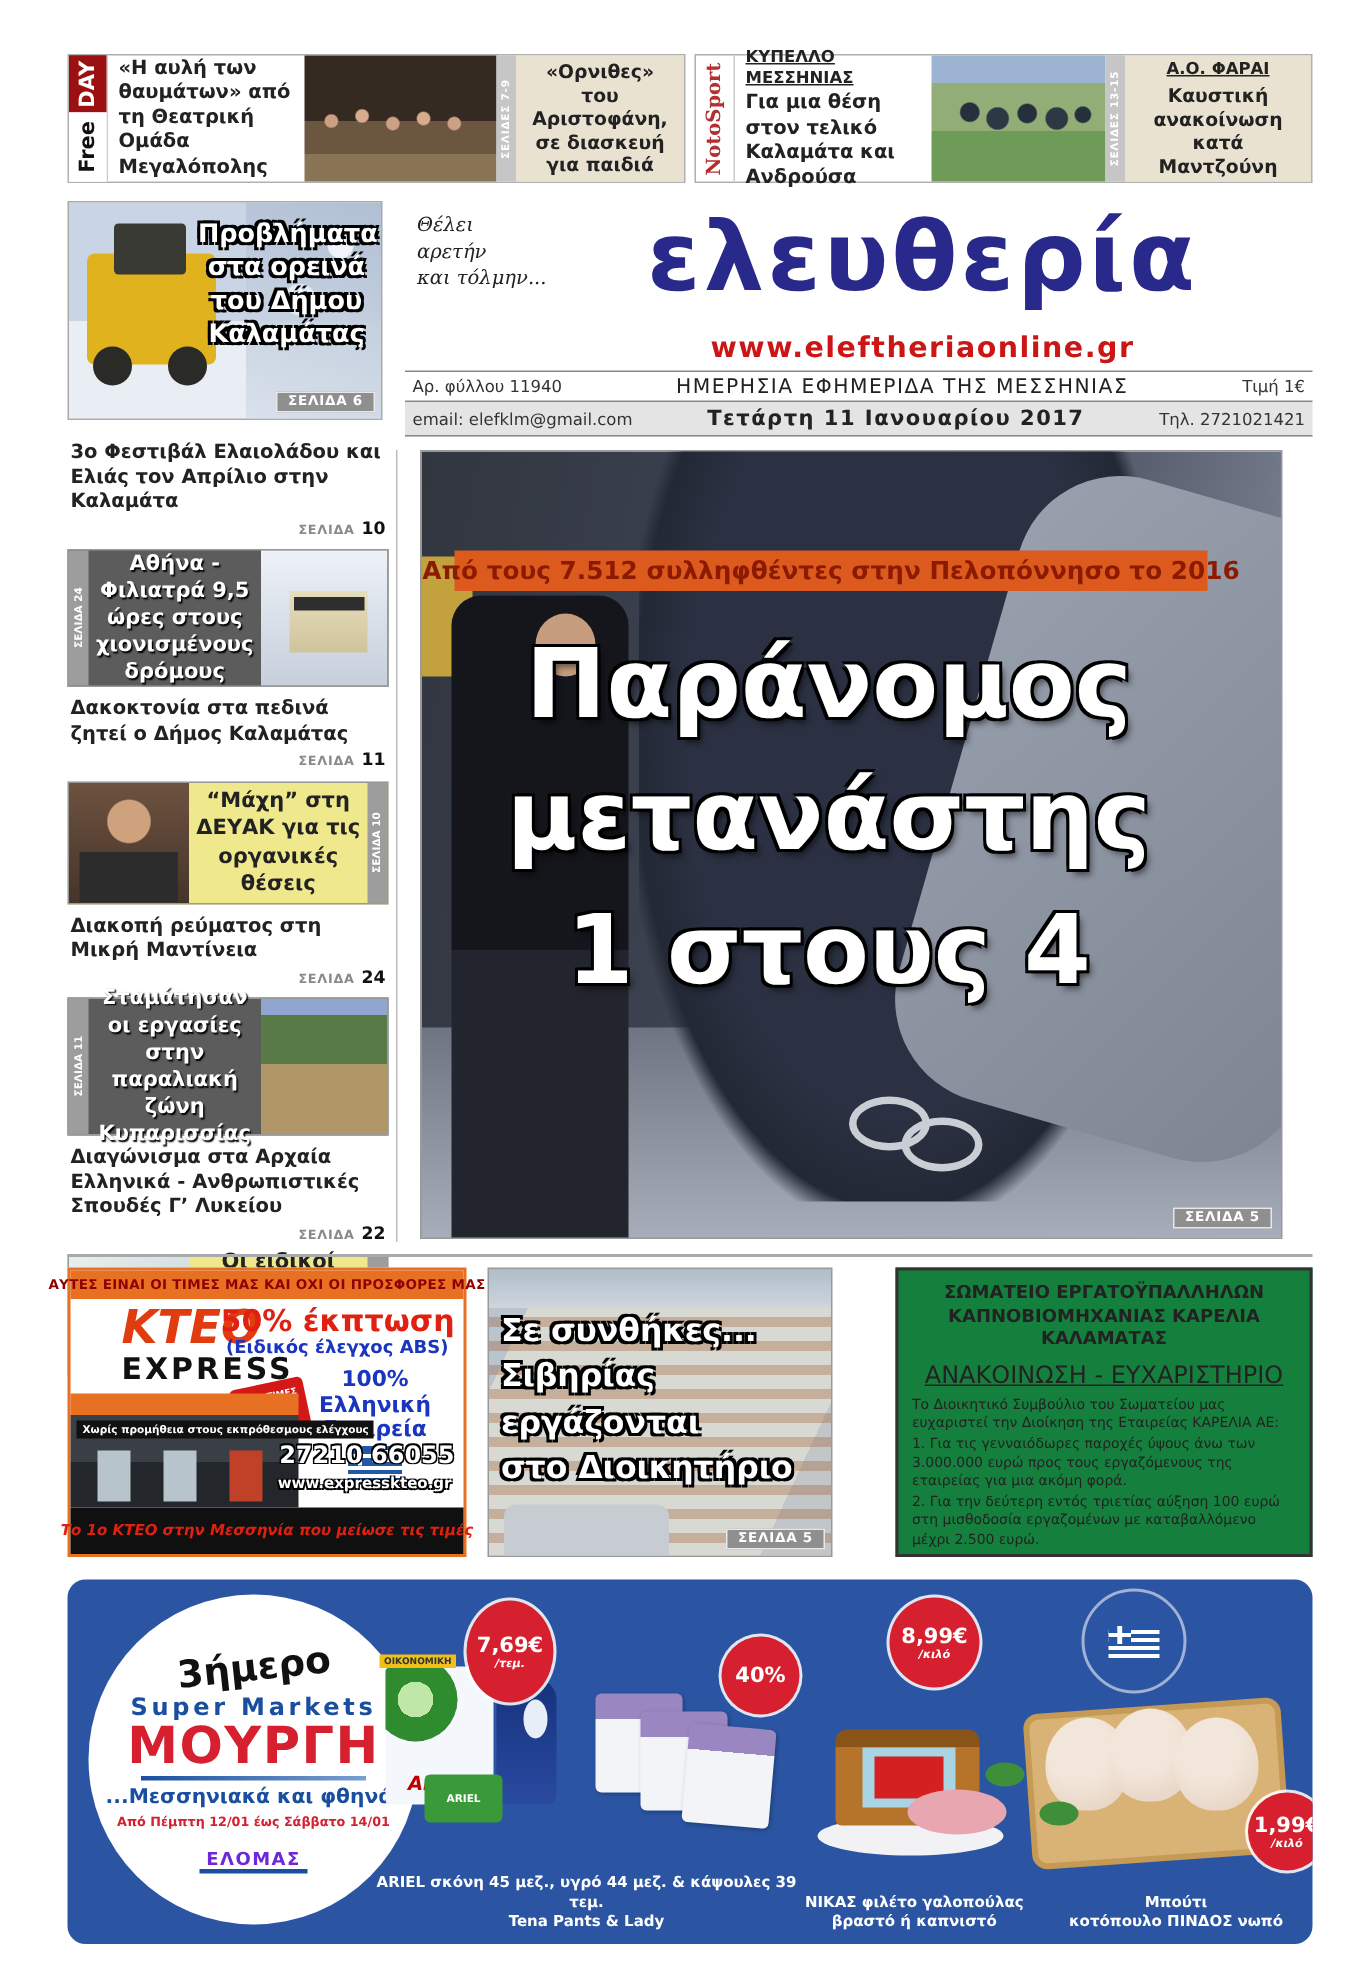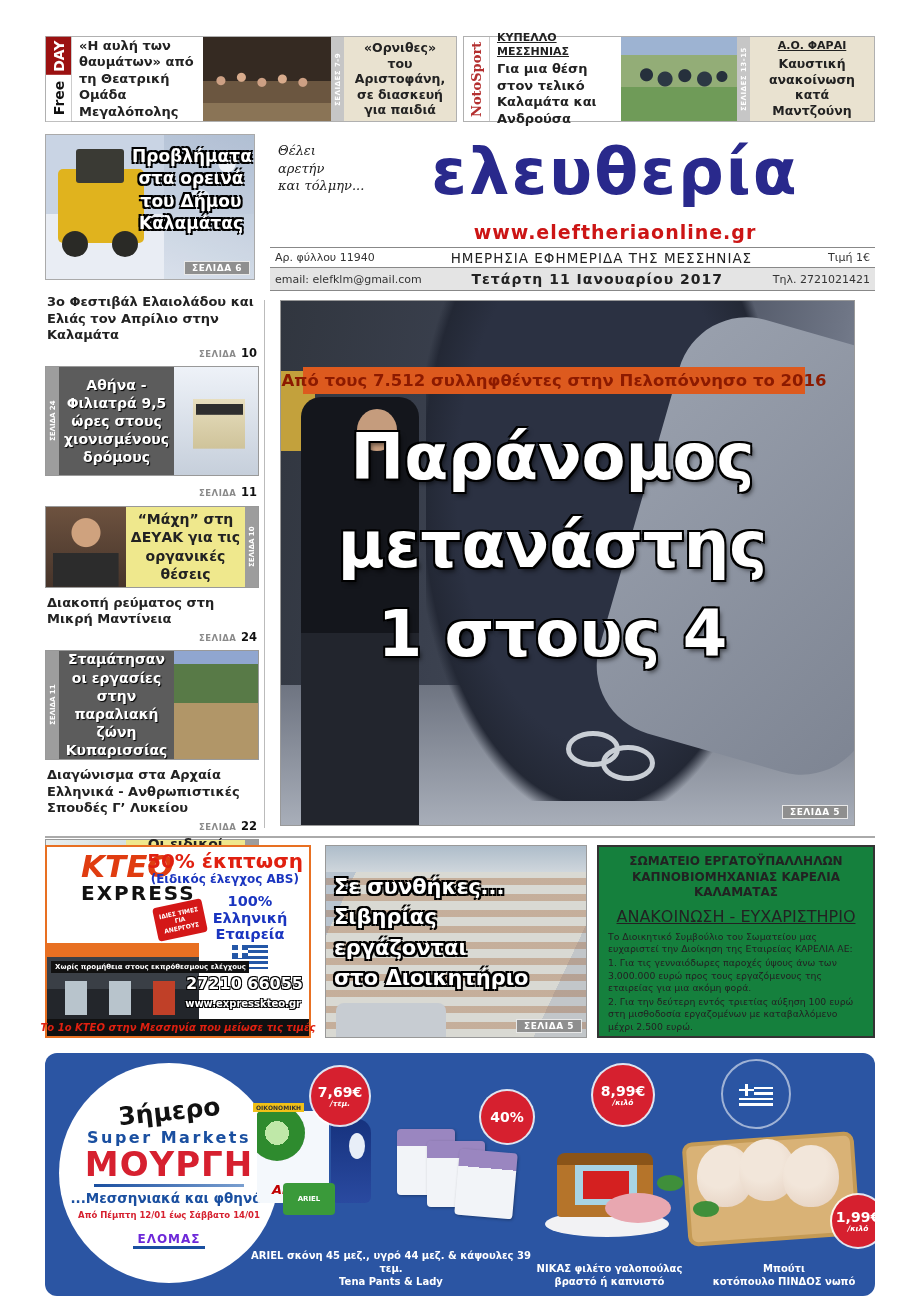--- a/index.html
+++ b/index.html
@@ -68,21 +68,21 @@
   #info2{top:268px;height:23px;background:#e4e4e4;border-bottom:1px solid #888;}
   #info2 .mid{font-size:14px;font-weight:bold;letter-spacing:1px;color:#222;}
 
   
   #sidebar{position:absolute;left:45px;top:289px;width:214px;}
   .teaser{padding:5px 2px 3px;font-size:13px;font-weight:bold;color:#222;line-height:1.27;}
   .pg{display:block;text-align:right;margin-top:1px;}
   .pg-label{font-size:8.5px;color:#8a8a8a;font-weight:bold;letter-spacing:.5px;}
   .pg-no{font-size:11.5px;color:#111;font-weight:bold;}
   .sb-box{border:1px solid #999;display:flex;margin:2px 0;box-sizing:border-box;}
-  .sb-box.dark{background:#5c5c5c;height:110px;}
+  .sb-box.dark{background:#5c5c5c;height:92px;}
   .sb-box.yellow{background:#efe88d;height:82px;}
   .sb-strip{width:13px;background:#9d9d9d;color:#fff;font-size:7px;font-weight:bold;
             writing-mode:vertical-rl;transform:rotate(180deg);display:flex;align-items:center;justify-content:center;}
   .sb-dark-text{flex:1;color:#fff;font-weight:bold;font-size:14px;display:flex;align-items:center;justify-content:center;
                 text-align:center;padding:4px;line-height:1.3;text-shadow:1px 1px 1px #000;}
   .sb-yellow-text{flex:1;color:#222;font-weight:bold;font-size:14px;display:flex;align-items:center;justify-content:center;
                   text-align:center;padding:4px;line-height:1.3;}
   .sb-photo{width:84px;}
   .ph-bus{background:linear-gradient(180deg,#2e2e2e 0 0),linear-gradient(#e7debe,#cfc39a),linear-gradient(180deg,#eef2f8,#c6cfdb);
           background-size:56% 10%,62% 46%,100% 100%;background-position:60% 38%,60% 55%,0 0;background-repeat:no-repeat;}
@@ -142,24 +142,24 @@
                  linear-gradient(180deg,transparent 40%,#fff 40% 60%,transparent 60%);}
   .kteo-photo{position:absolute;left:0;bottom:0;width:152px;height:76px;
       background:linear-gradient(180deg,#e87022 0 14px,#3a3f46 14px 60%,#23262b 60% 100%);}
   .kteo-win{position:absolute;bottom:4px;width:22px;height:34px;background:#b8c4cc;}
   .kteo-nofee{position:absolute;left:4px;bottom:46px;width:190px;background:#111;color:#fff;font-size:7px;
               font-weight:bold;padding:2px 4px;white-space:nowrap;}
   .kteo-phone{position:absolute;right:6px;bottom:26px;color:#fff;font-size:16px;font-weight:bold;
       text-shadow:-1px -1px 0 #000,1px -1px 0 #000,-1px 1px 0 #000,1px 1px 0 #000;}
   .kteo-site{position:absolute;right:8px;bottom:10px;color:#fff;font-size:10px;font-weight:bold;
       text-shadow:-1px -1px 0 #000,1px -1px 0 #000,-1px 1px 0 #000,1px 1px 0 #000;}
-  .kteo-bottom{height:17px;background:#101010;color:#e02010;font-weight:bold;font-style:italic;font-size:10px;
+  .kteo-bottom{height:31px;background:#101010;color:#e02010;font-weight:bold;font-style:italic;font-size:10px;
                display:flex;align-items:center;justify-content:center;white-space:nowrap;}
 
-  #siberia{position:absolute;left:325px;top:845px;width:262px;height:193px;border:1px solid #999;box-sizing:border-box;overflow:hidden;
+  #siberia{position:absolute;left:325px;top:845px;width:230px;height:193px;border:1px solid #999;box-sizing:border-box;overflow:hidden;
     background:
       repeating-linear-gradient(180deg,rgba(160,95,50,.35) 0 7px,rgba(255,255,255,0) 7px 16px),
       linear-gradient(115deg,#b9c4cf 0 12%,#d9d9d3 12% 85%,#c2c6c9 85% 100%);}
   .sib-roof{position:absolute;left:0;top:0;width:100%;height:26px;background:linear-gradient(180deg,#aebdca,#cfd6dc);}
   .sib-vans{position:absolute;left:10px;bottom:0;width:110px;height:34px;background:#c7ccd2;border-radius:8px 8px 0 0;}
   #sib-text{left:8px;top:26px;font-size:21px;line-height:1.45;text-align:left;}
 
   #announce{position:absolute;left:597px;top:845px;width:278px;height:193px;border:2px solid #333;box-sizing:border-box;
             background:#15803d;padding:7px 9px;overflow:hidden;font-size:9.3px;line-height:1.32;color:#222;}
   .an-title{text-align:center;font-weight:bold;font-size:12px;line-height:1.3;}
@@ -279,20 +279,21 @@
     <div class="teaser">
       <span>3ο Φεστιβάλ Ελαιολάδου και Ελιάς τον Απρίλιο στην Καλαμάτα</span>
       <span class="pg"><span class="pg-label">ΣΕΛΙΔΑ</span> <span class="pg-no">10</span></span>
     </div>
     <div class="sb-box dark">
       <div class="sb-strip">ΣΕΛΙΔΑ 24</div>
       <div class="sb-dark-text">Αθήνα - Φιλιατρά 9,5 ώρες στους χιονισμένους δρόμους</div>
       <div class="sb-photo ph-bus"></div>
     </div>
     <div class="teaser">
+      <span>Δακοκτονία στα πεδινά ζητεί ο Δήμος Καλαμάτας</span>
       <span class="pg"><span class="pg-label">ΣΕΛΙΔΑ</span> <span class="pg-no">11</span></span>
     </div>
     <div class="sb-box yellow">
       <div class="sb-photo ph-man" style="width:80px;"></div>
       <div class="sb-yellow-text">“Μάχη” στη ΔΕΥΑΚ για τις οργανικές θέσεις</div>
       <div class="sb-strip">ΣΕΛΙΔΑ 10</div>
     </div>
     <div class="teaser">
       <span>Διακοπή ρεύματος στη Μικρή Μαντίνεια</span>
       <span class="pg"><span class="pg-label">ΣΕΛΙΔΑ</span> <span class="pg-no">24</span></span>
@@ -329,20 +330,21 @@
     <div id="main-banner">Από τους 7.512 συλληφθέντες στην Πελοπόννησο το 2016</div>
     <div id="main-headline">
       <span>Παράνομος</span><br>
       <span>μετανάστης</span><br>
       <span>1 στους 4</span>
     </div>
     <div class="badge" style="right:6px;bottom:6px;">ΣΕΛΙΔΑ 5</div>
   </div>
 
   <div id="kteo">
+    <div class="kteo-top">ΑΥΤΕΣ ΕΙΝΑΙ ΟΙ ΤΙΜΕΣ ΜΑΣ ΚΑΙ ΟΧΙ ΟΙ ΠΡΟΣΦΟΡΕΣ ΜΑΣ</div>
     <div class="kteo-main">
       <div class="kteo-brand">ΚΤΕΟ</div>
       <div class="kteo-brand2">EXPRESS</div>
       <div class="kteo-offer">50% έκπτωση</div>
       <div class="kteo-abs">(Ειδικός έλεγχος ABS)</div>
       <div class="kteo-badge">ΙΔΙΕΣ ΤΙΜΕΣ ΓΙΑ ΑΝΕΡΓΟΥΣ</div>
       <div class="kteo-greek">
         <span>100% Ελληνική Εταιρεία</span><br>
         <span class="greek-flag"></span>
       </div>
@@ -394,21 +396,21 @@
       <div class="m-elomas">ΕΛΟΜΑΣ</div>
     </div>
 
     <div class="ariel-tag">ΟΙΚΟΝΟΜΙΚΗ</div>
     <div class="ariel-box">
       <div class="ariel-swirl"></div>
       <div class="ariel-name">ARIEL</div>
     </div>
     <div class="ariel-bottle"></div>
     <div class="ariel-pods">ARIEL</div>
-    <div class="price-badge" style="left:266px;top:14px;width:58px;height:58px;">
+    <div class="price-badge" style="left:266px;top:14px;width:58px;height:68px;">
       <span class="pb-main">7,69€</span>
       <span class="pb-unit">/τεμ.</span>
     </div>
 
     <div class="tena" style="left:352px;top:76px;"></div>
     <div class="tena" style="left:382px;top:88px;"></div>
     <div class="tena" style="left:412px;top:98px;transform:rotate(5deg);"></div>
     <div class="price-badge" style="left:436px;top:38px;width:52px;height:52px;">
       <span class="pb-main">40%</span>
     </div>

